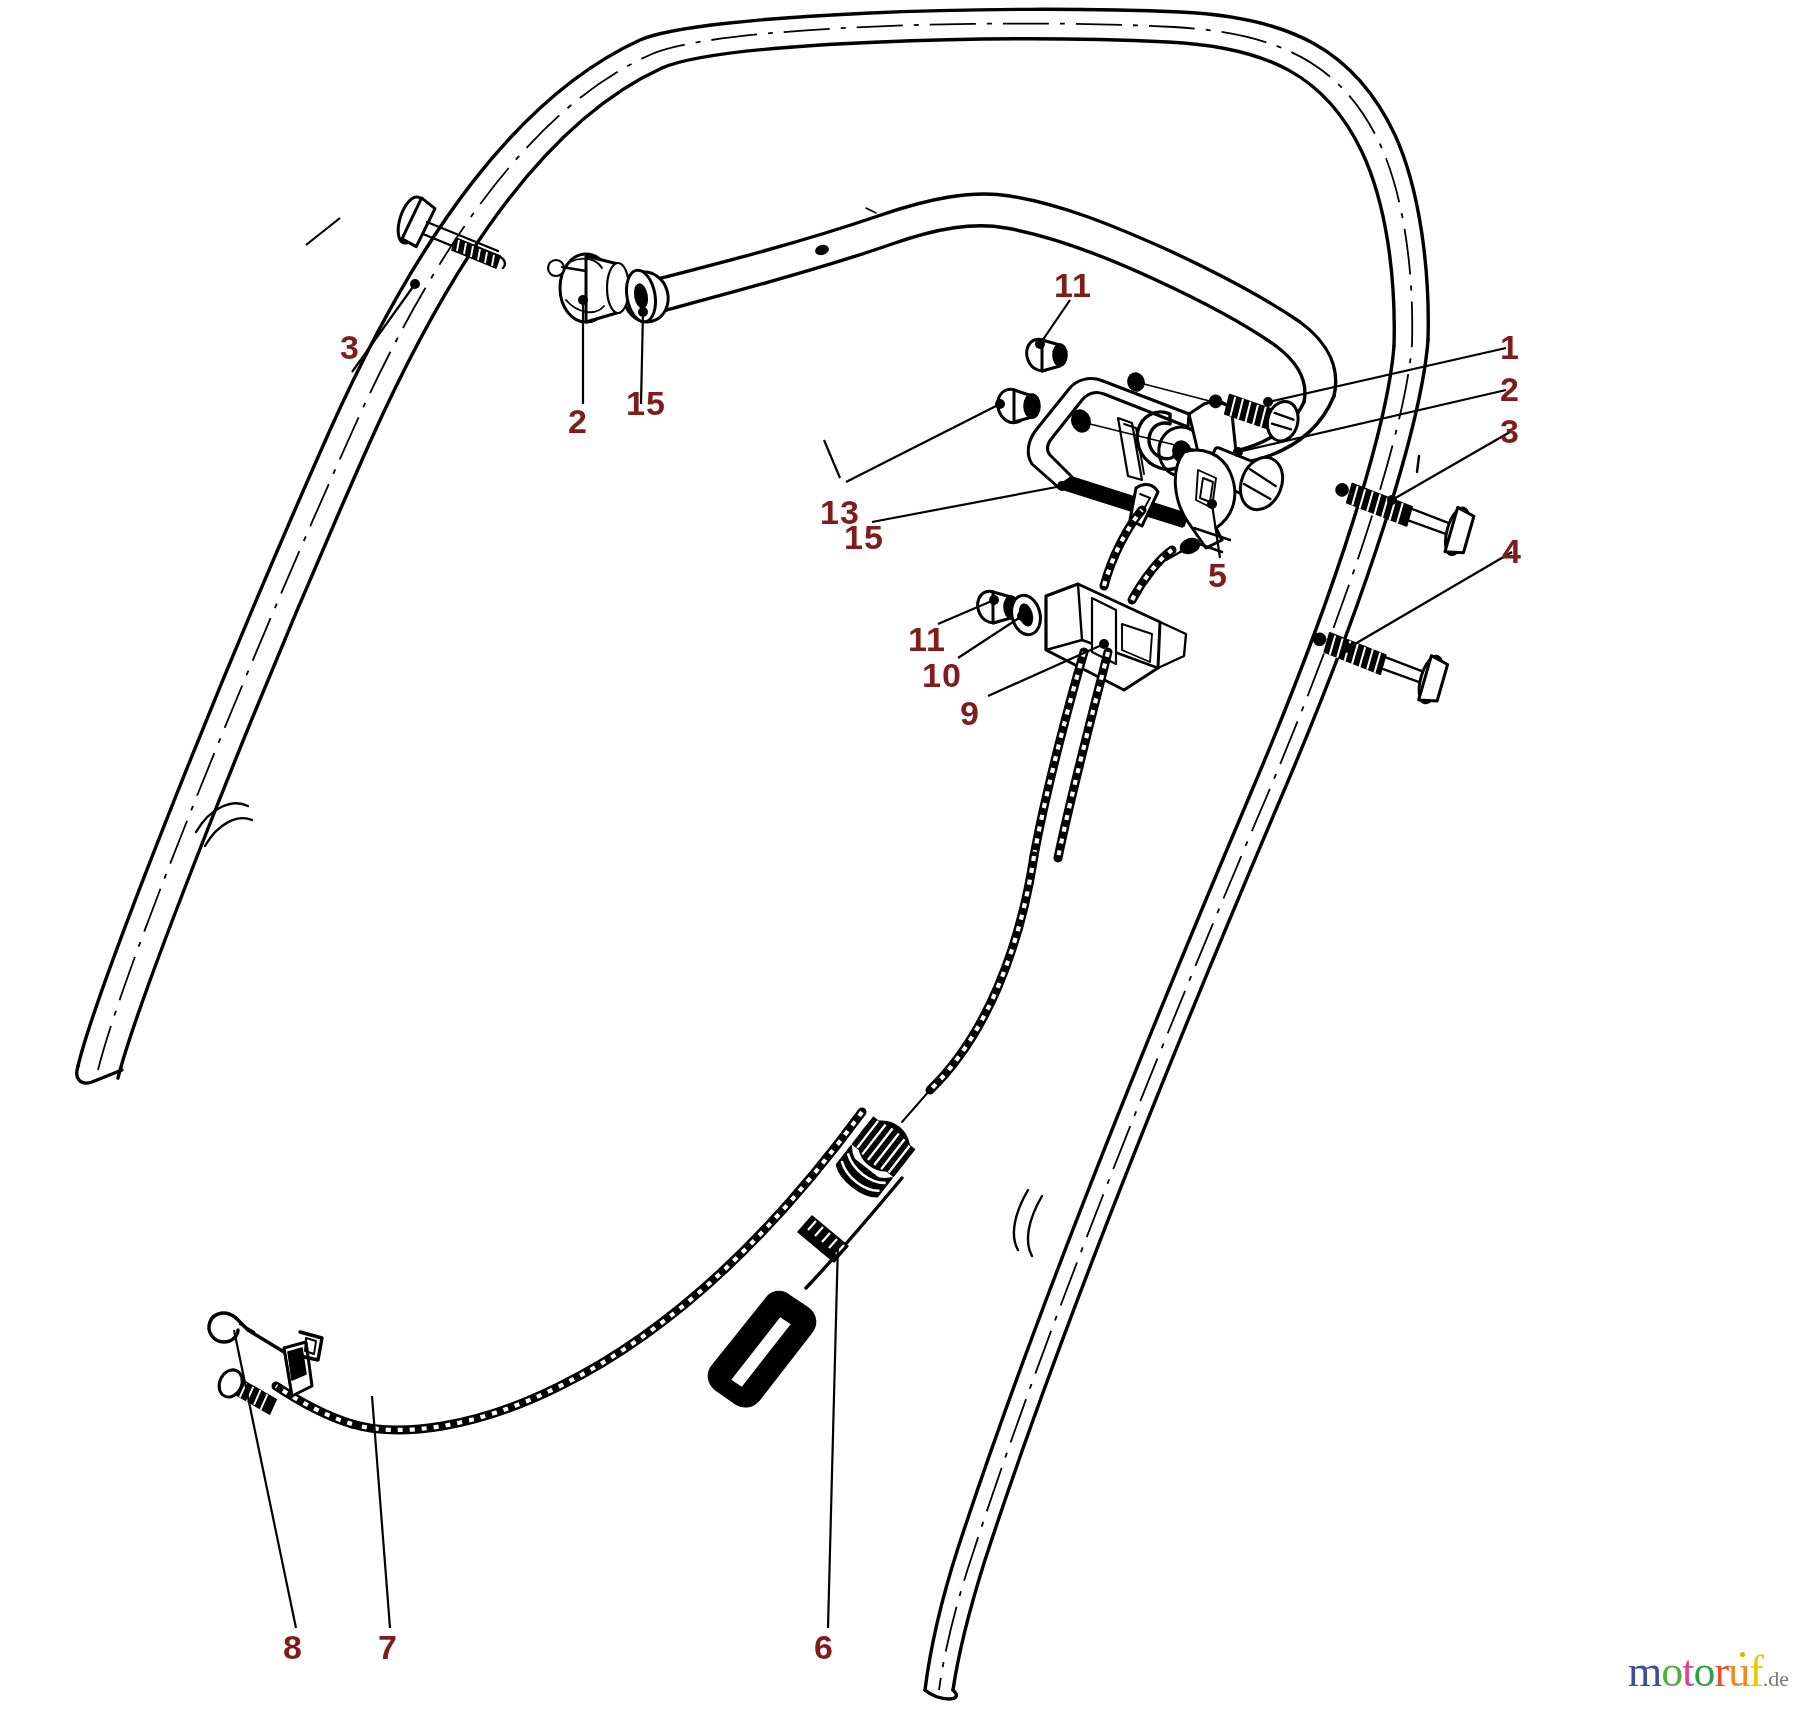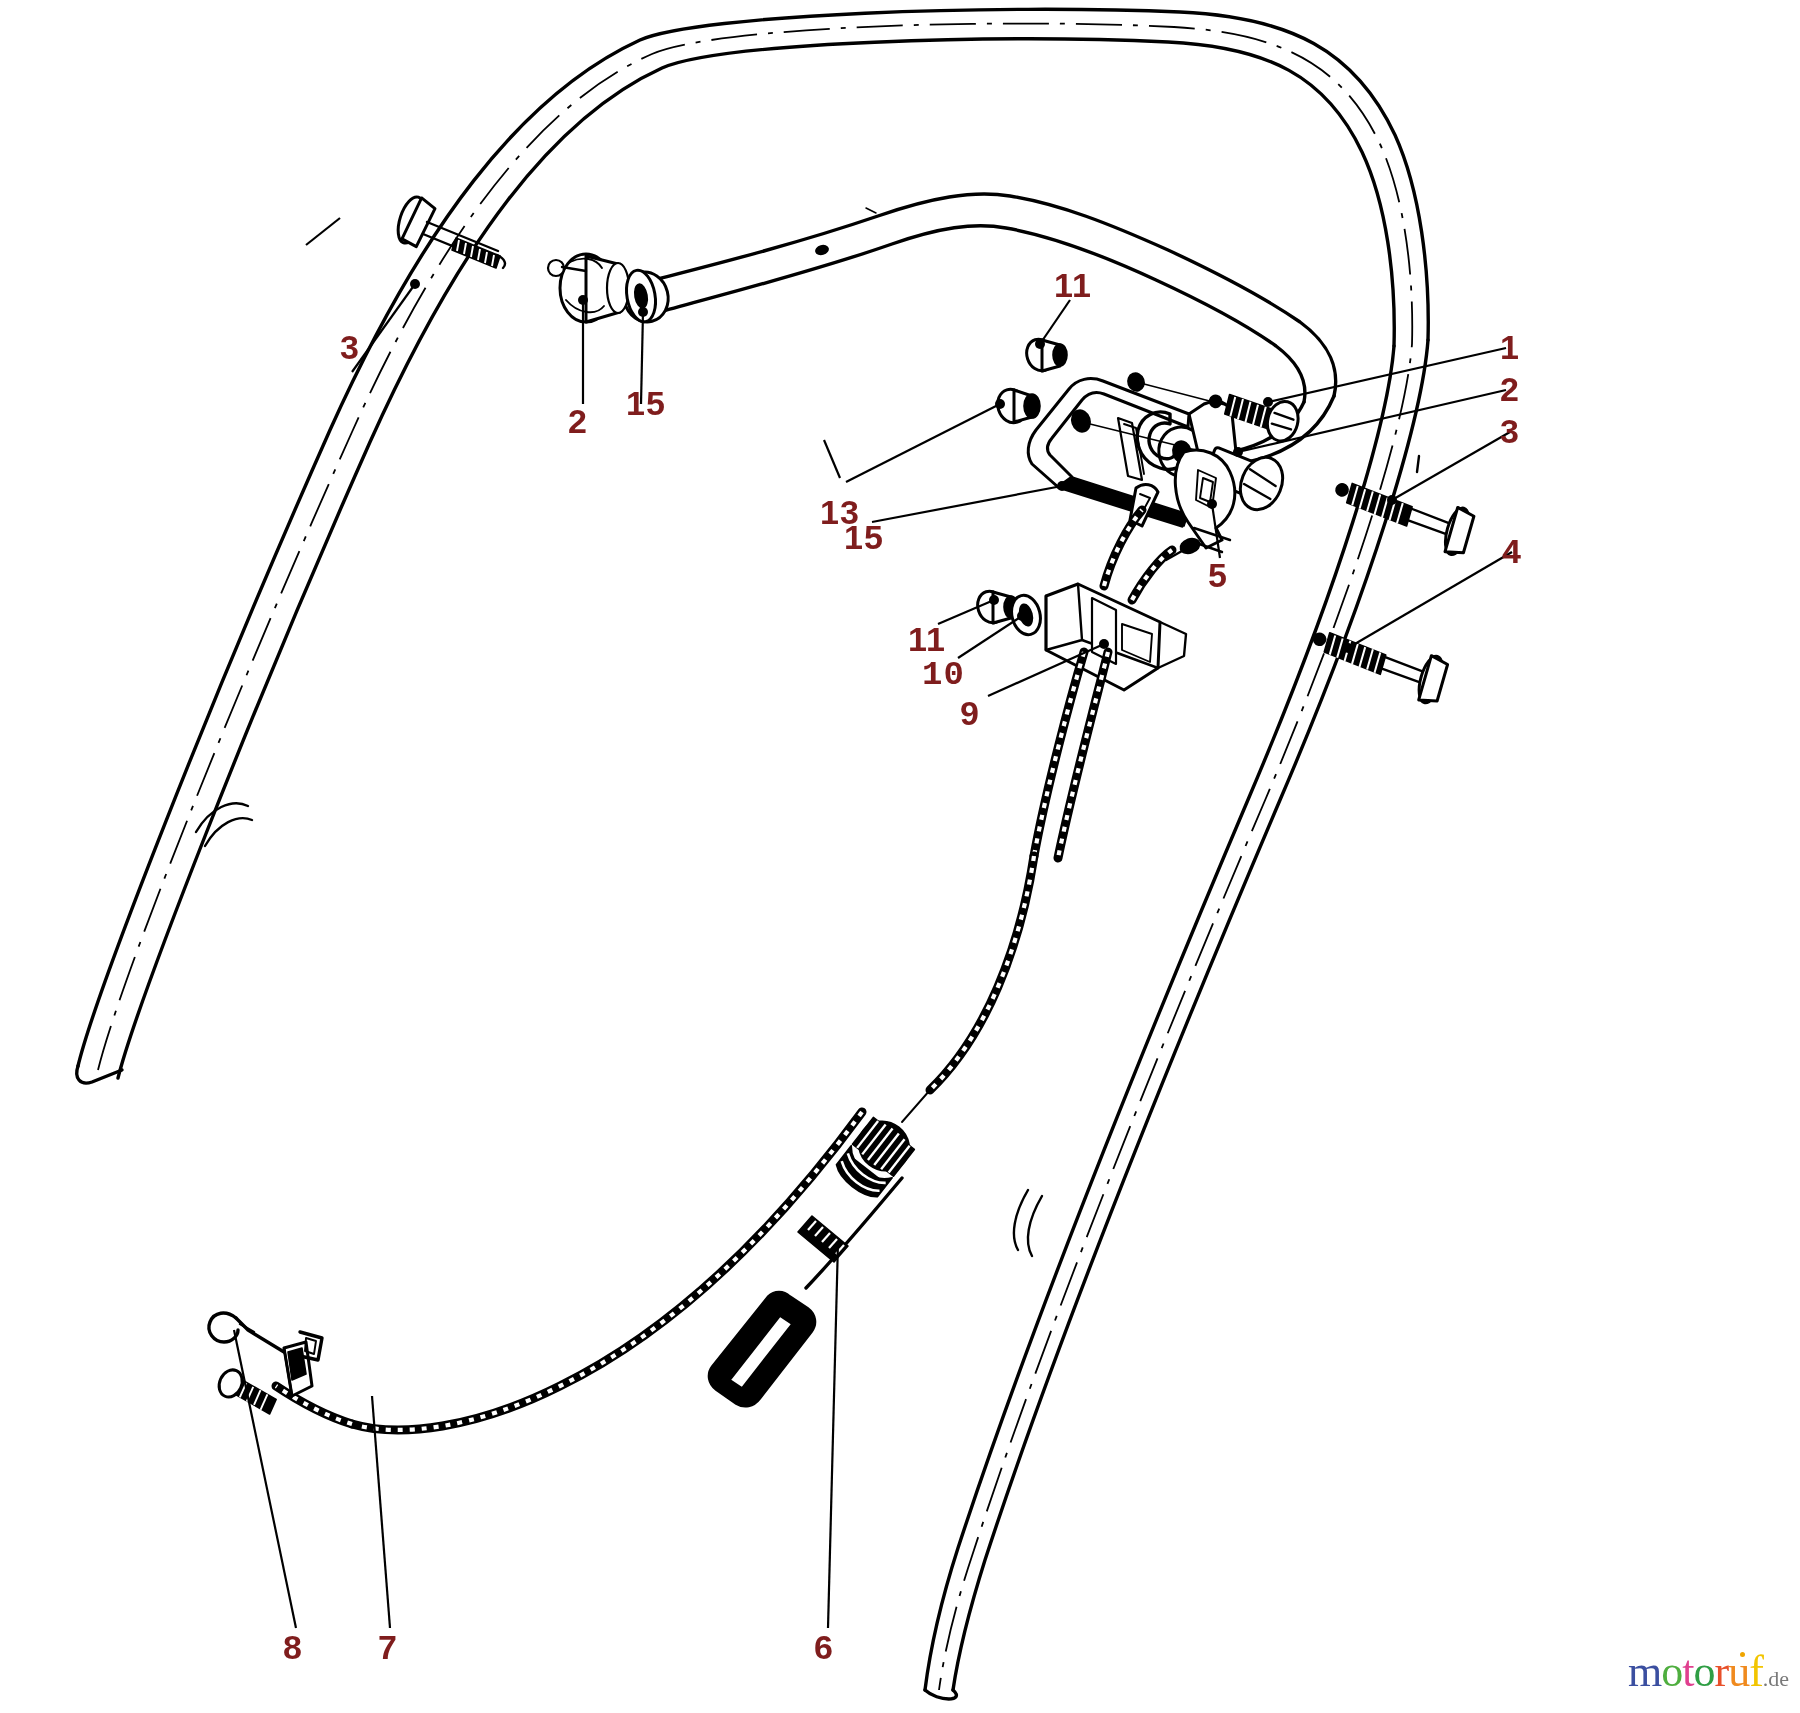--- a/index.html
+++ b/index.html
@@ -433,21 +433,21 @@
 
   <div class="callout" style="left:1500px;top:330px;">1</div>
   <div class="callout" style="left:1500px;top:372px;">2</div>
   <div class="callout" style="left:1500px;top:414px;">3</div>
   <div class="callout" style="left:1502px;top:534px;">4</div>
   <div class="callout" style="left:1208px;top:558px;">5</div>
   <div class="callout" style="left:814px;top:1630px;">6</div>
   <div class="callout" style="left:378px;top:1630px;">7</div>
   <div class="callout" style="left:283px;top:1630px;">8</div>
   <div class="callout" style="left:960px;top:696px;">9</div>
-  <div class="callout" style="left:922px;top:658px;font-family:Liberation Mono, monospace;">10</div>
+  <div class="callout" style="left:922px;top:658px;">10</div>
   <div class="callout" style="left:1054px;top:268px;">11</div>
   <div class="callout" style="left:908px;top:622px;">11</div>
   <div class="callout" style="left:844px;top:520px;">15</div>
   <div class="callout" style="left:820px;top:456px;margin-top:39px;">13</div>
   <div class="callout" style="left:626px;top:386px;text-align:center;">15</div>
   <div class="callout" style="left:568px;top:404px;">2</div>
   <div class="callout" style="left:340px;top:330px;">3</div>
 
   <div id="watermark">
     <span class="l" style="color: rgb(59, 79, 160);">m</span><span class="l" style="color: rgb(79, 174, 63);">o</span><span class="l" style="color: rgb(224, 64, 143);">t</span><span class="l" style="color: rgb(47, 158, 68);">o</span><span class="l" style="color: rgb(232, 80, 42);">r</span><span class="l" style="color: rgb(240, 138, 30);">u</span><span class="l" style="color: rgb(242, 197, 0);">f</span><span class="tld" style="color: rgb(122, 122, 122);">.de</span>

